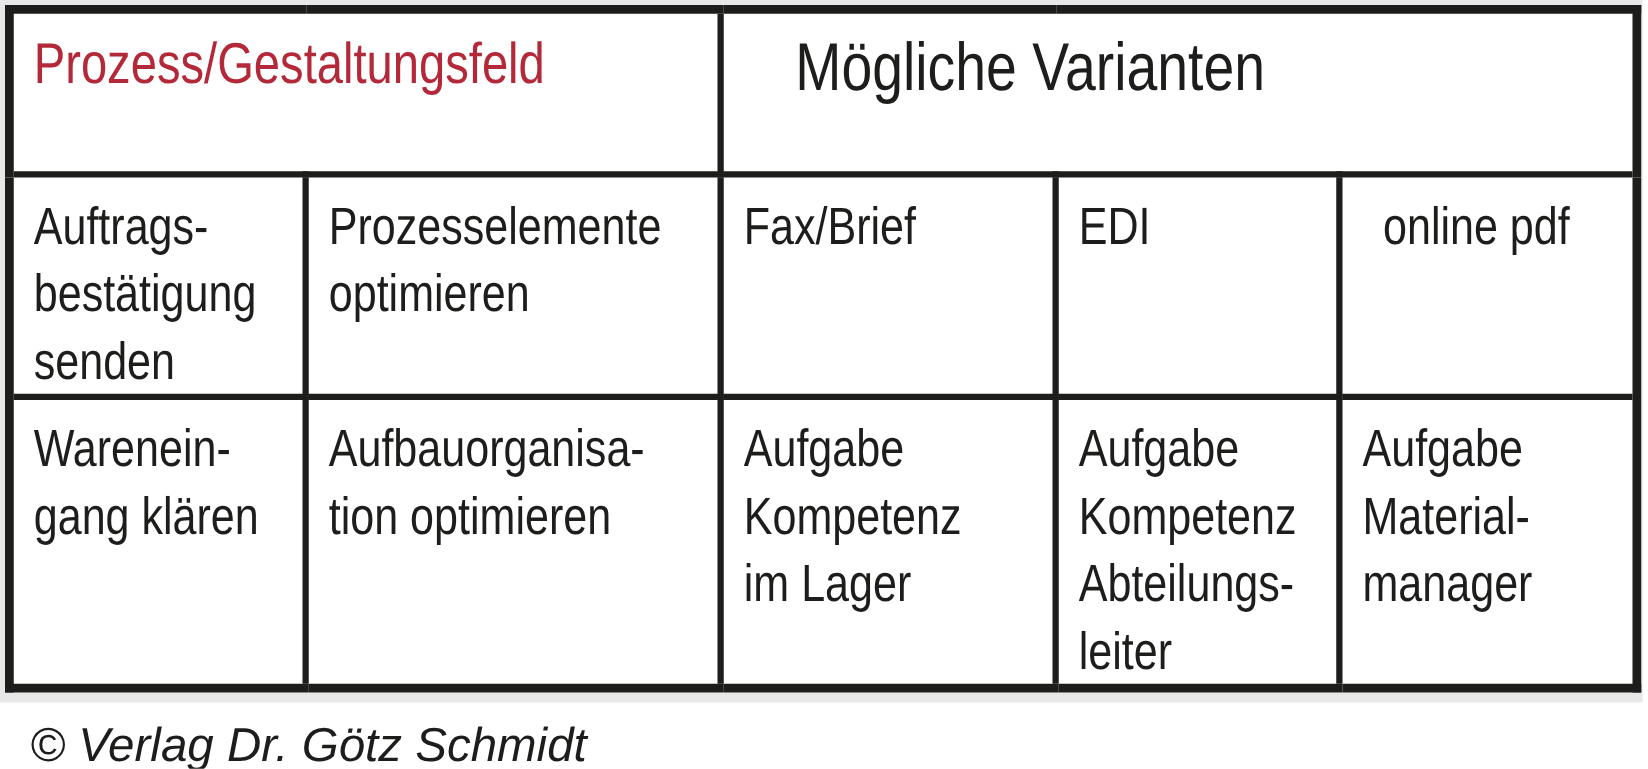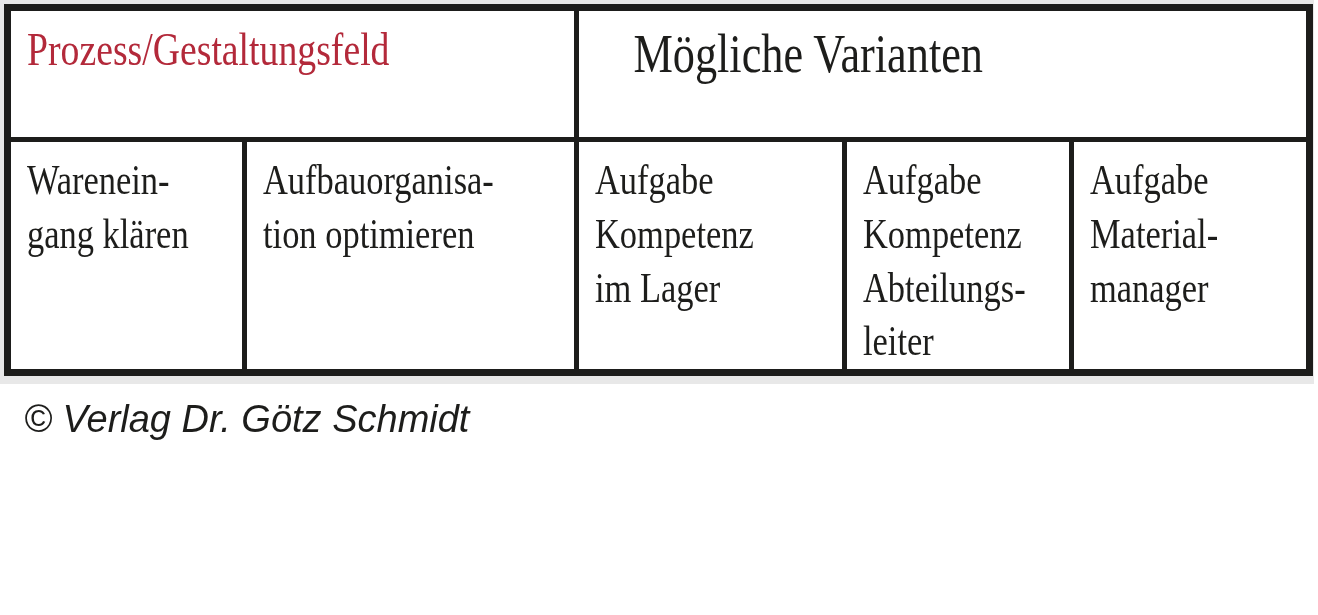--- a/index.html
+++ b/index.html
@@ -10,21 +10,20 @@
     height: 615px;
     overflow: hidden;
     font-family: "Liberation Sans", sans-serif;
     color: #1d1d1b;
   }
   .scan-margin {
     background: #e8e8e8;
     padding: 4px 8px 8px 4px;
     width: 1302px;
     box-sizing: content-box;
-    font-family: Liberation Serif, serif;
   }
   table.variants {
     border-collapse: collapse;
     table-layout: fixed;
     width: 1302px;
     background: #ffffff;
   }
   table.variants td, table.variants th {
     border: 5px solid #1d1d1b;
     vertical-align: top;
@@ -91,20 +90,37 @@
     </colgroup>
     <tbody>
         <tr class="hdr-row">
       <th class="hdr-left" colspan="2">
         <span class="condensed">Prozess/Gestaltungsfeld</span>
       </th>
       <th class="hdr-right" colspan="3">
         <span class="condensed ctr">Mögliche Varianten</span>
       </th>
     </tr>
+    <tr class="row-1">
+      <td class="cell-bold">
+        <span class="condensed">Auftrags-<br>bestätigung<br>senden</span>
+      </td>
+      <td class="cell">
+        <span class="condensed">Prozesselemente<br>optimieren</span>
+      </td>
+      <td class="cell">
+        <span class="condensed">Fax/Brief</span>
+      </td>
+      <td class="cell">
+        <span class="condensed">EDI</span>
+      </td>
+      <td class="cell cell-center">
+        <span class="condensed ctr">online pdf</span>
+      </td>
+    </tr>
     <tr class="row-2">
       <td class="cell-bold">
         <span class="condensed">Warenein-<br>gang klären</span>
       </td>
       <td class="cell">
         <span class="condensed">Aufbauorganisa-<br>tion optimieren</span>
       </td>
       <td class="cell">
         <span class="condensed">Aufgabe<br>Kompetenz<br>im Lager</span>
       </td>

